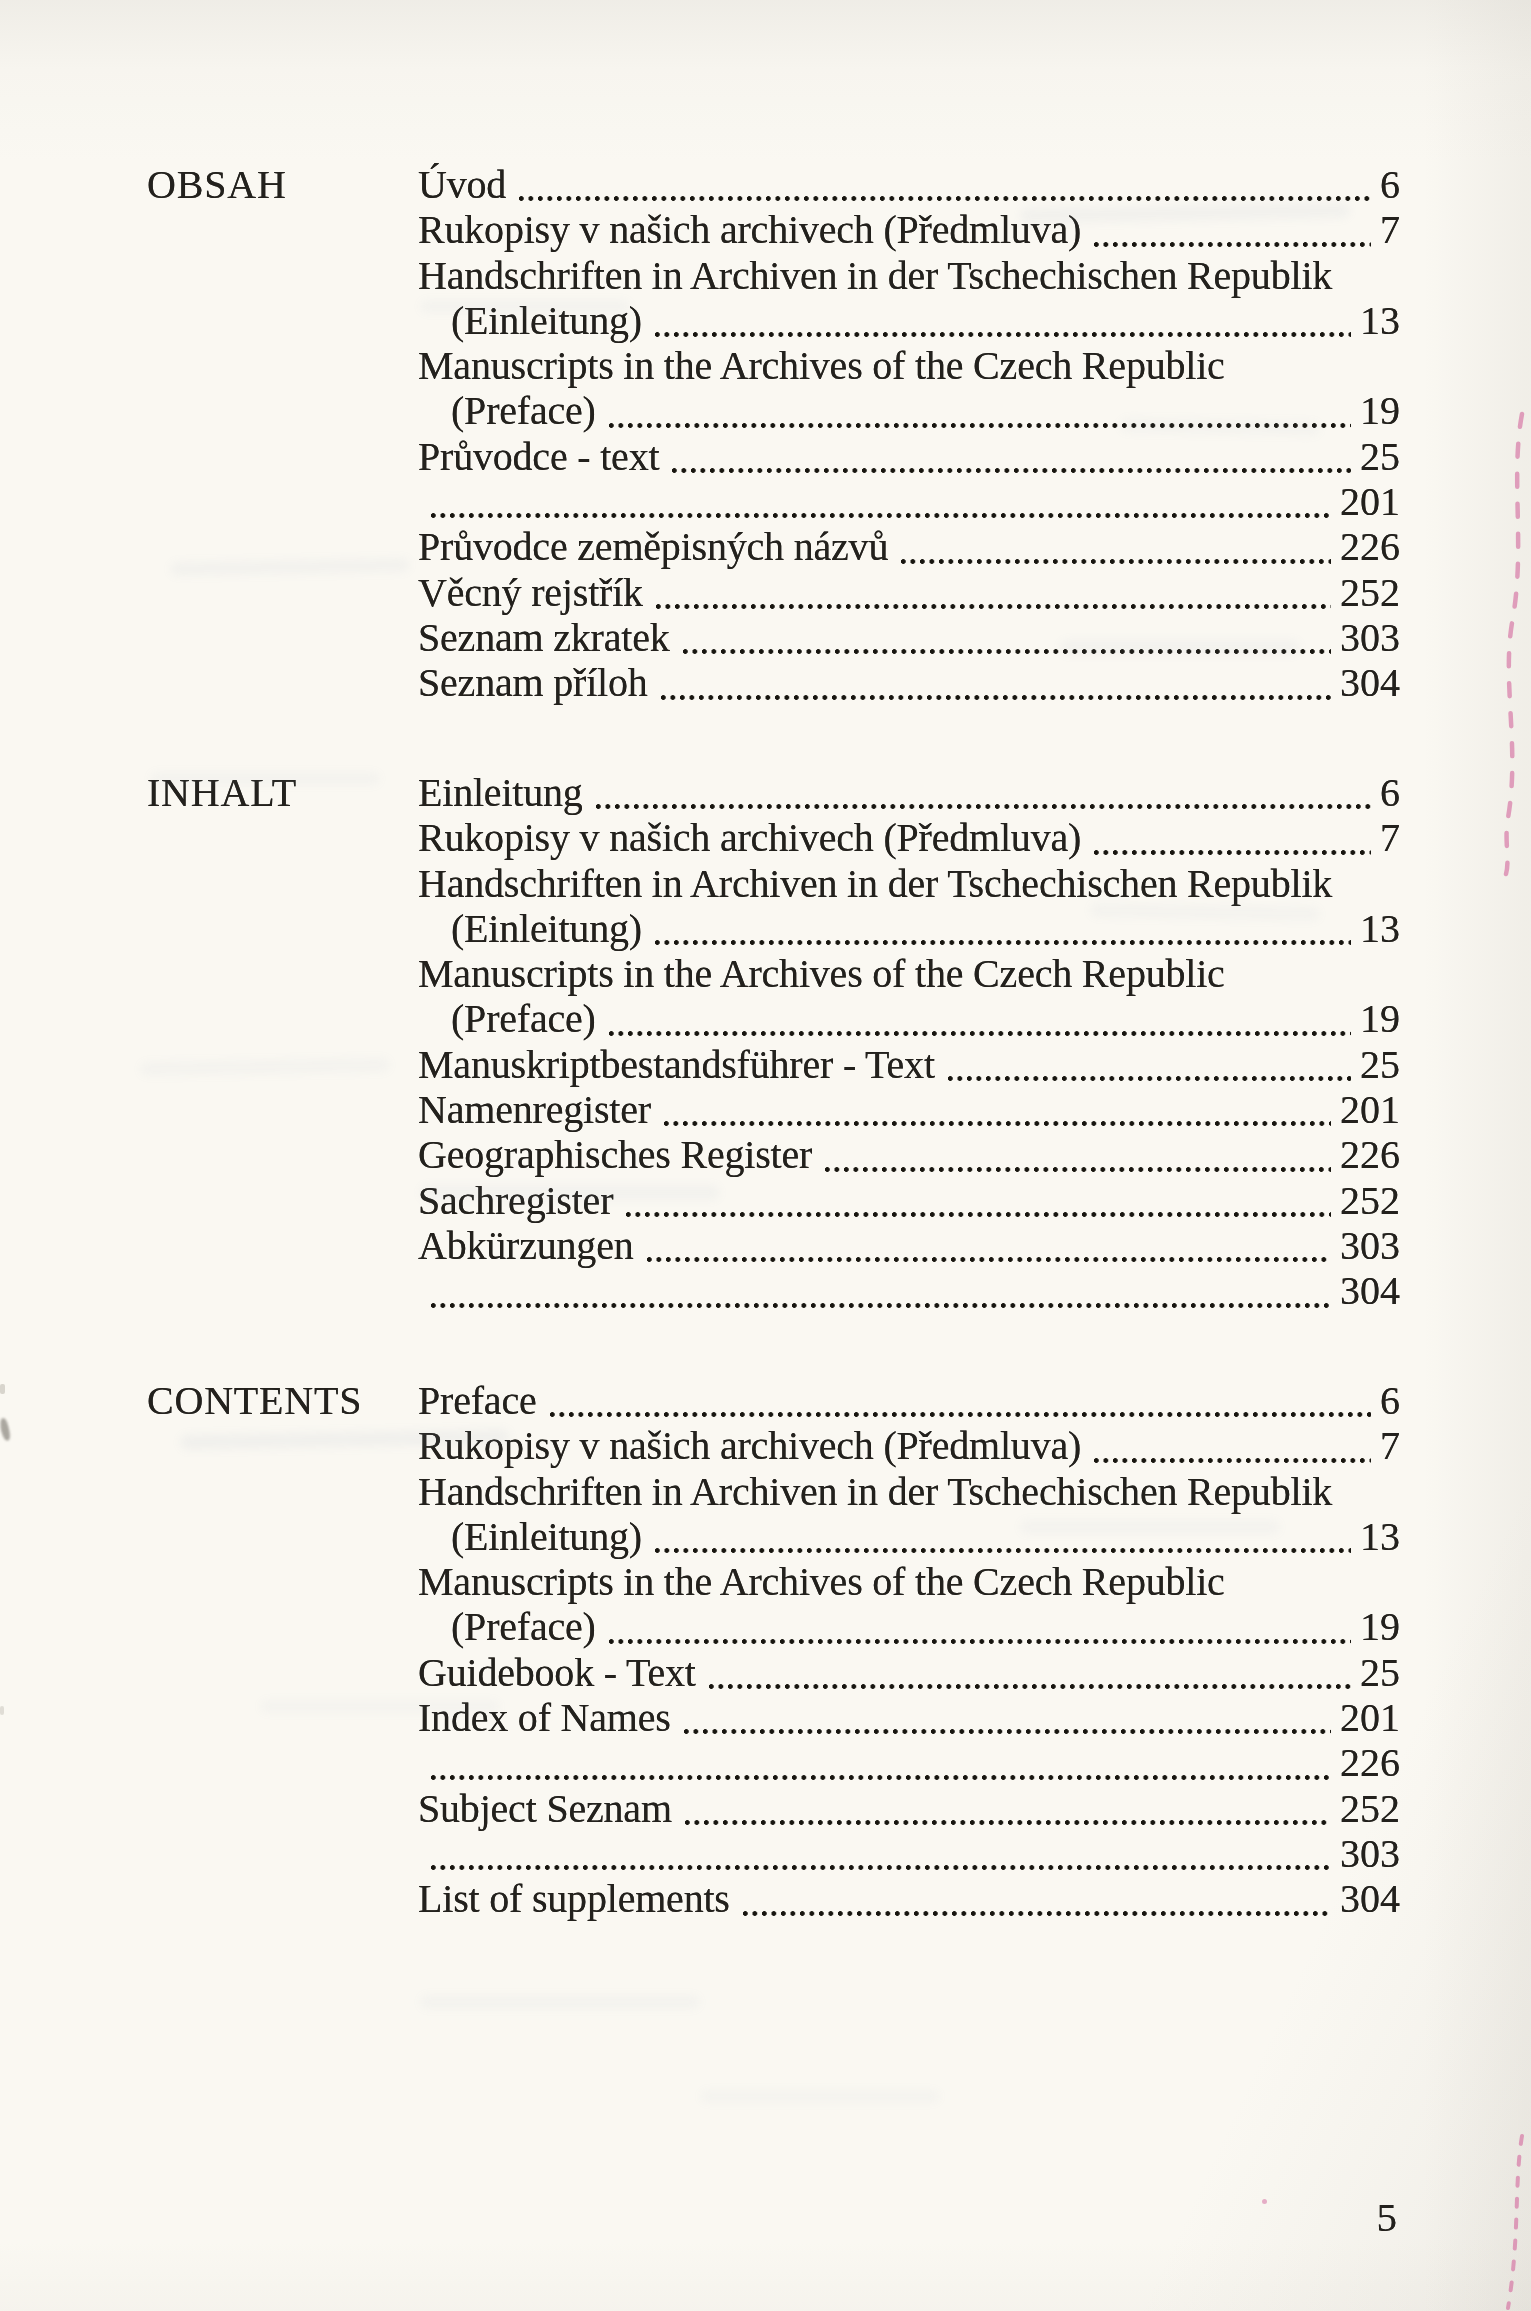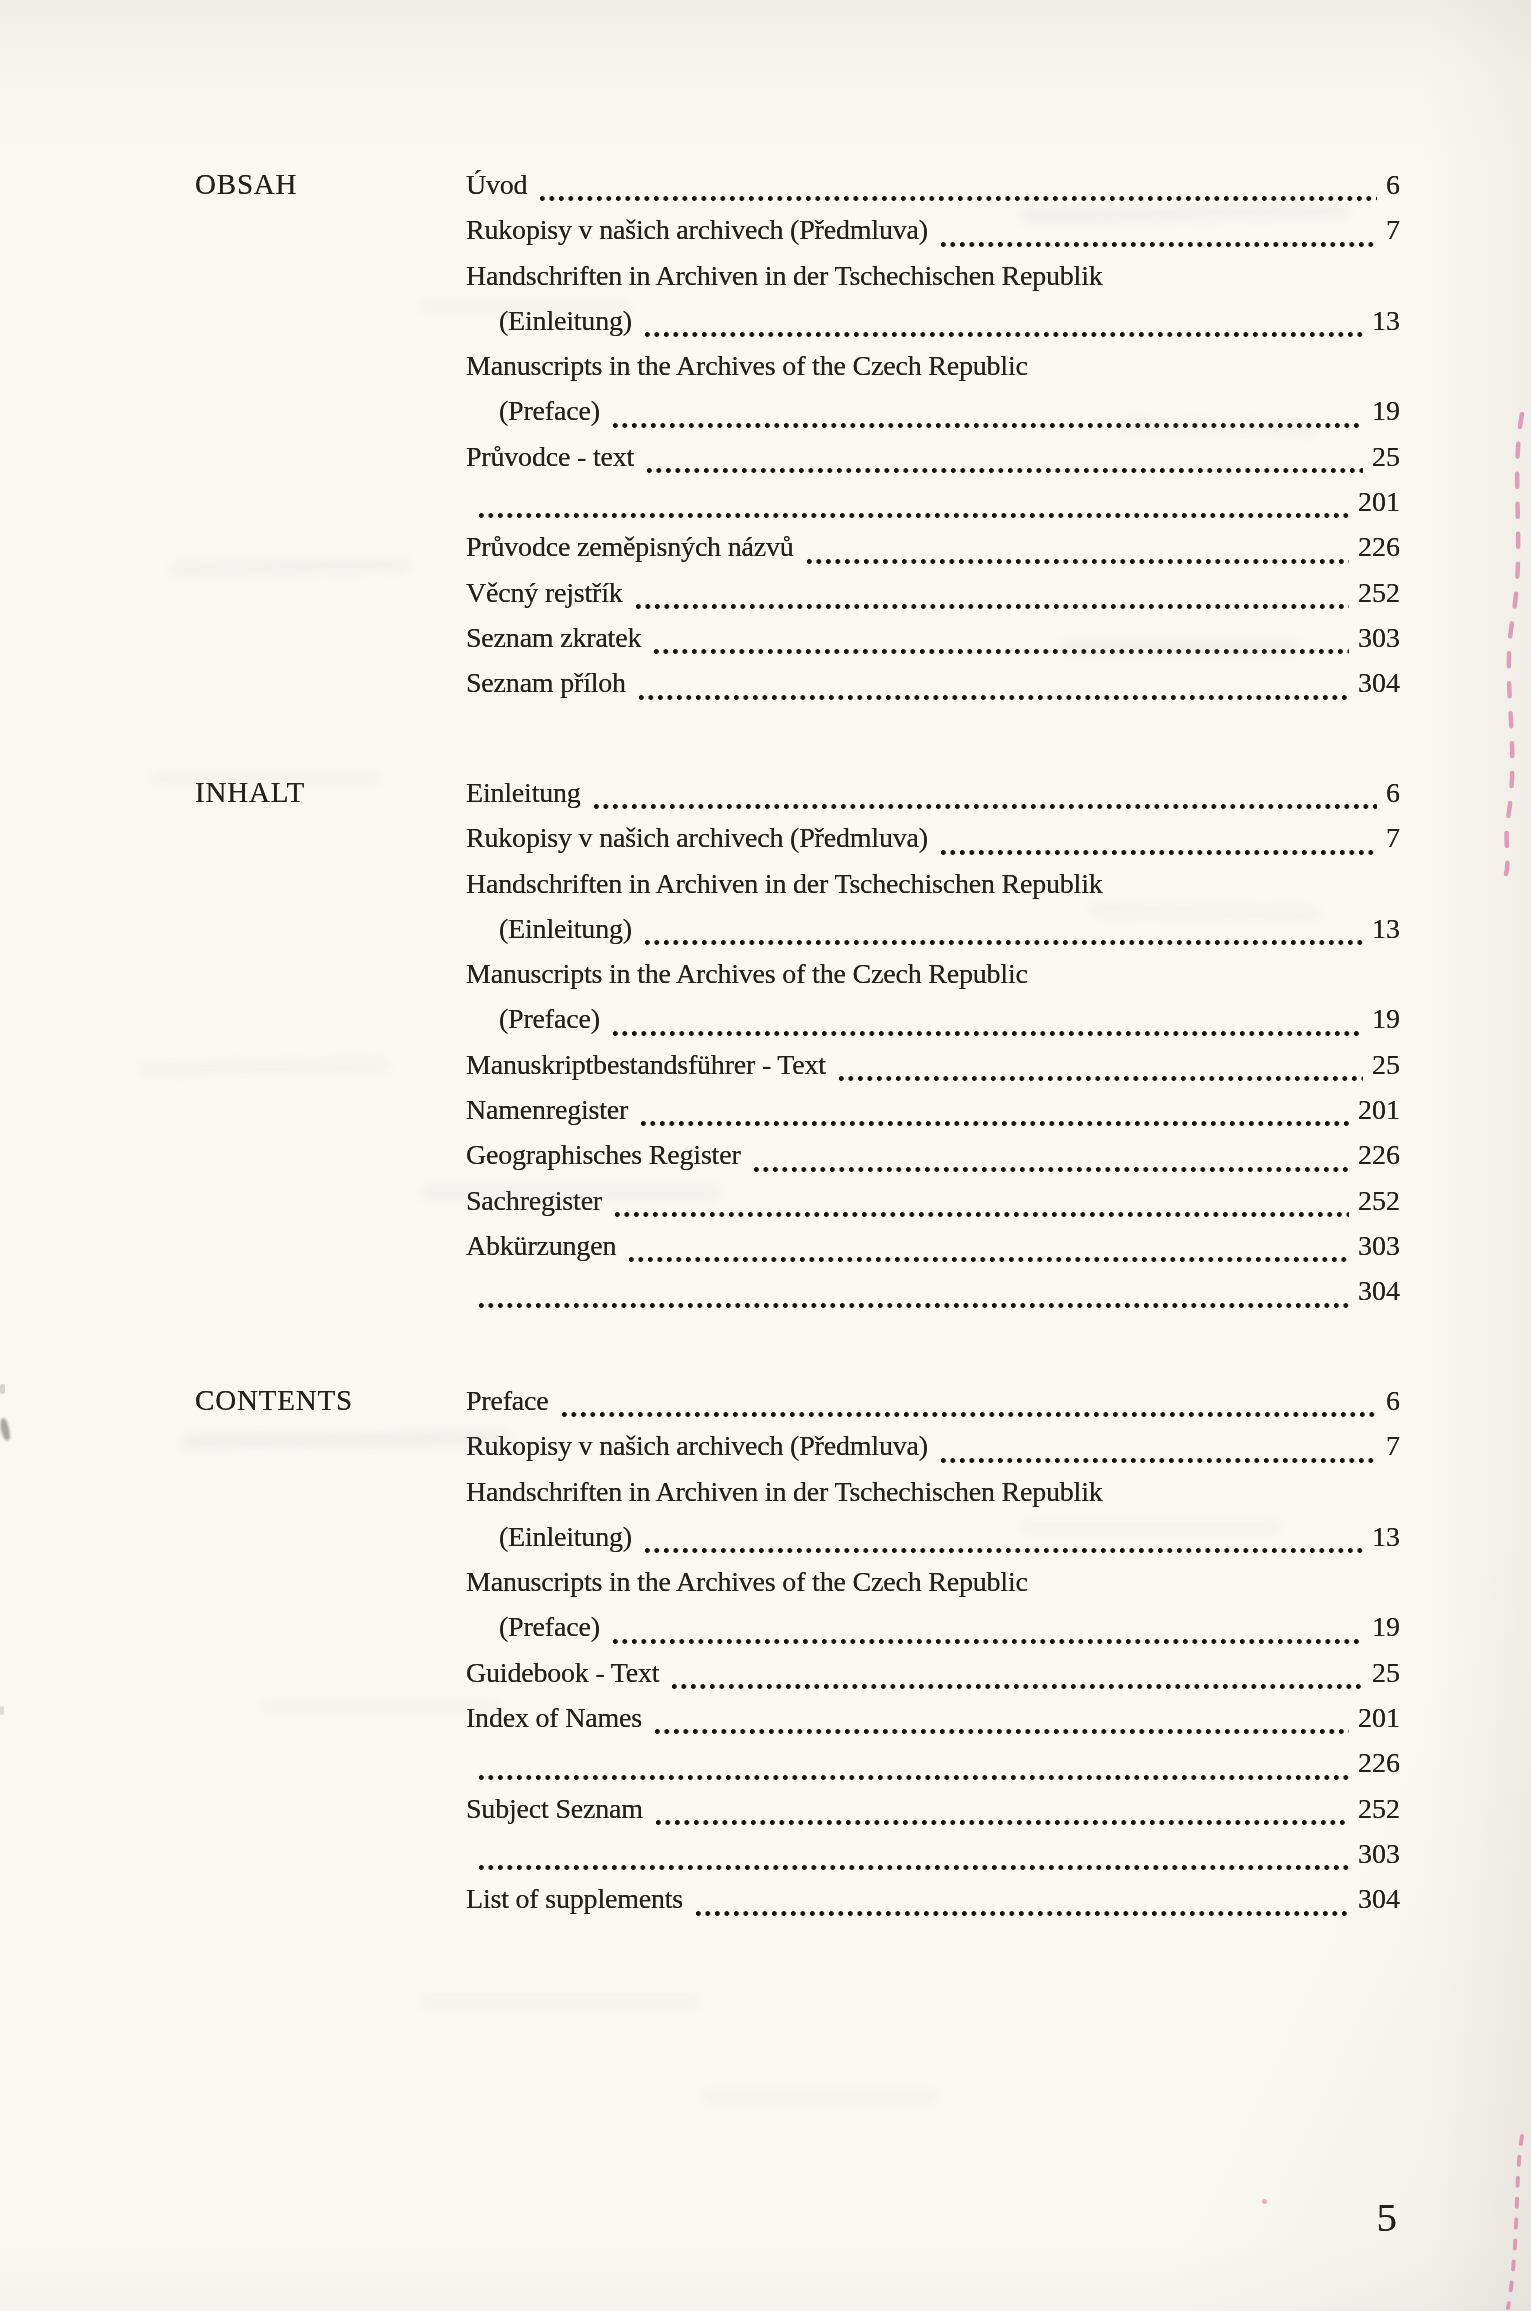--- a/index.html
+++ b/index.html
@@ -12,26 +12,26 @@
       linear-gradient(90deg, rgba(0,0,0,0) 93%, rgba(193,188,179,0.16) 99.6%),
       linear-gradient(115deg, rgba(0,0,0,0) 85%, rgba(197,194,187,0.20) 100%),
       linear-gradient(0deg, rgba(205,201,193,0.10) 0%, rgba(0,0,0,0) 3%),
       #faf8f2;
   }
   .toc-section{position:absolute;left:147px;width:1253px;display:flex;align-items:flex-start;}
   #sec0{top:162px}
   #sec1{top:770px}
   #sec2{top:1378px}
   .sec-label{
-    width:271px;flex:none;font-size:29px;line-height:45.3px;letter-spacing:0.8px;
-    white-space:nowrap;text-shadow:0 0 0.6px rgba(32,30,26,0.85);margin-left:48px;
+    width:271px;flex:none;font-size:40px;line-height:45.3px;letter-spacing:0.8px;
+    white-space:nowrap;text-shadow:0 0 0.6px rgba(32,30,26,0.85);
   }
   .entries{flex:1 1 auto;min-width:0;}
   .row{
-    display:flex;align-items:flex-start;font-size:28px;line-height:45.3px;
+    display:flex;align-items:flex-start;font-size:40px;line-height:45.3px;
     letter-spacing:-0.2px;white-space:nowrap;
     text-shadow:0 0 0.6px rgba(32,30,26,0.85);
   }
   .row.indent{padding-left:33px;}
   .t{flex:0 0 auto;}
   .leader{flex:1 1 auto;min-width:24px;align-self:stretch;position:relative;margin:0 9px 0 11px;}
   .leader::after{
     content:"";position:absolute;left:2px;right:0;bottom:6px;height:5px;
     background-image:radial-gradient(circle at 2.3px 2.5px,#17150f 2.05px,rgba(23,21,15,0) 2.75px);
     background-size:9.5px 5px;background-repeat:repeat-x;background-position:left bottom;

